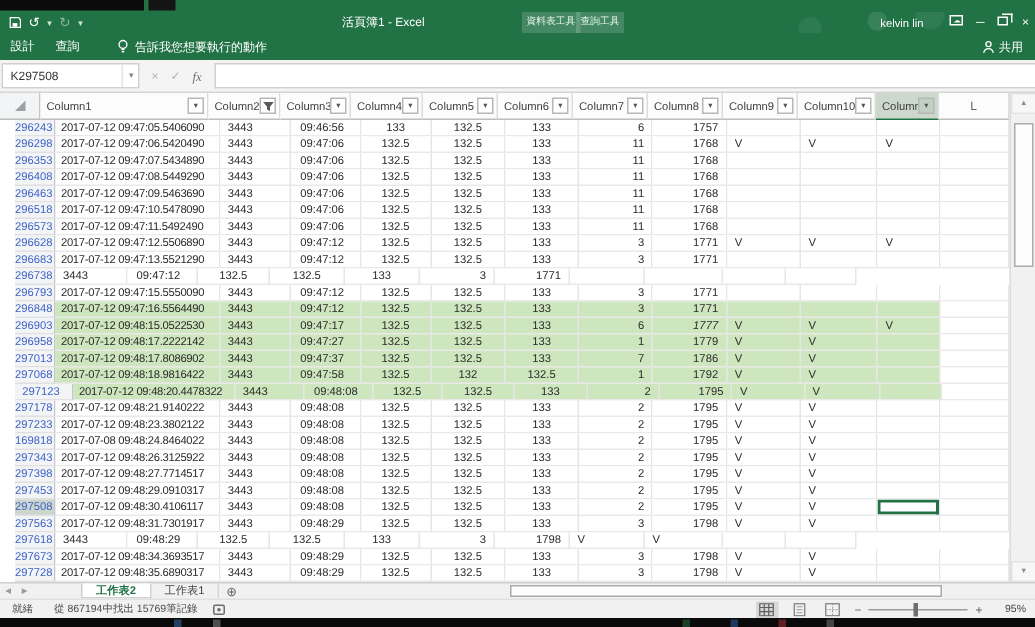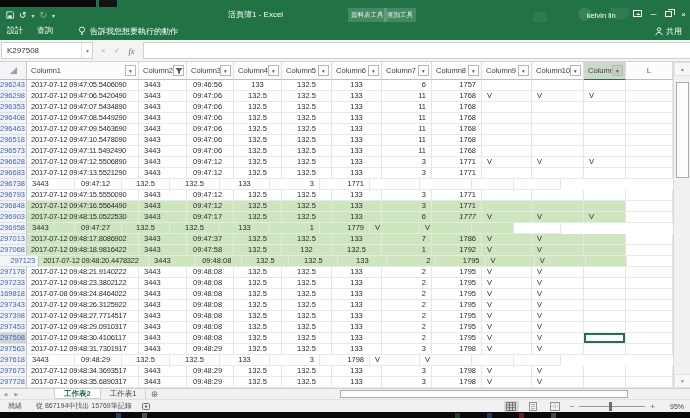--- a/index.html
+++ b/index.html
@@ -63,21 +63,21 @@
             display:flex; align-items:center; justify-content:center; }
   .tri { width:0; height:0; border-bottom:7px solid #9aa0a6; border-left:7px solid transparent; }
   .hcell { position:relative; height:18px; background:#fcfcfc; border-right:1px solid #dcdcdc; border-bottom:1px solid #bdbdbd;
            font-size:7.5px; color:#3e3e3e; display:flex; align-items:center; padding-left:4px; }
   .hcell.sel { background:#ccd8cc; border-bottom:1.5px solid #217346; }
   .hcell.letter { justify-content:center; padding-left:0; color:#666; font-size:8px; }
   .hbtn { position:absolute; right:2px; top:3px; width:11px; height:11px; background:#fff; border:1px solid #b7b7b7;
           display:flex; align-items:center; justify-content:center; font-size:5.5px; color:#555; }
   .hcell.sel .hbtn { background:#c2d0c2; }
   .rows { position:absolute; left:0; top:18px; width:673px; height:308px; overflow:hidden; }
-  .rw { display:flex; height:11px; }
+  .rw { display:flex; height:11px;margin-left:10px; }
   .cell { height:11px; font-size:7.5px; color:#2b2b2b; border-right:1px solid #e6e6e6; border-bottom:1px solid #e9e9e9;
           white-space:nowrap; overflow:hidden; line-height:10px; background:#fff; position:relative;}
   .cell.hl { background:#cde6bd; }
   .rh { background:#f3f4f6; color:#3f64c8; text-align:right; padding-right:3px;
         border-right:1px solid #c3c7cb; border-bottom:1px solid #e0e0e0; font-size:7.5px; }
   .rh.sel { background:#ccd6cc; }
   .a-l1 { text-align:left; padding-left:4px; letter-spacing:-0.2px;}
   .a-l2 { text-align:left; padding-left:5px; }
   .a-l3 { text-align:left; padding-left:6px; }
   .a-c  { text-align:center; }
@@ -429,20 +429,21 @@
           <div class="cell a-c hl" style="width: 50px;">133</div>
           <div class="cell a-r hl" style="width: 50px;">6</div>
           <div class="cell a-r hl" style="width: 50px; font-style: italic;">1777</div>
           <div class="cell a-l4 hl" style="width: 50px;">V</div>
           <div class="cell a-l4 hl" style="width: 52px;">V</div>
           <div class="cell a-l4 hl" style="width: 42px;">V</div>
           <div class="cell " style="width: 47px;"></div>
         </div>
         <div class="rw">
           <div class="cell rh" style="width: 27px;">296958</div>
+          <div class="cell a-l1 hl" style="width: 112px;">2017-07-12 09:48:17.2222142</div>
           <div class="cell a-l2 hl" style="width: 48px;">3443</div>
           <div class="cell a-l3 hl" style="width: 47px;">09:47:27</div>
           <div class="cell a-c hl" style="width: 48px;">132.5</div>
           <div class="cell a-c hl" style="width: 50px;">132.5</div>
           <div class="cell a-c hl" style="width: 50px;">133</div>
           <div class="cell a-r hl" style="width: 50px;">1</div>
           <div class="cell a-r hl" style="width: 50px;">1779</div>
           <div class="cell a-l4 hl" style="width: 50px;">V</div>
           <div class="cell a-l4 hl" style="width: 52px;">V</div>
           <div class="cell a-l4 hl" style="width: 42px;"></div>
@@ -472,21 +473,21 @@
           <div class="cell a-c hl" style="width: 50px;">132</div>
           <div class="cell a-c hl" style="width: 50px;">132.5</div>
           <div class="cell a-r hl" style="width: 50px;">1</div>
           <div class="cell a-r hl" style="width: 50px;">1792</div>
           <div class="cell a-l4 hl" style="width: 50px;">V</div>
           <div class="cell a-l4 hl" style="width: 52px;">V</div>
           <div class="cell a-l4 hl" style="width: 42px;"></div>
           <div class="cell " style="width: 47px;"></div>
         </div>
         <div class="rw">
-          <div class="cell rh" style="width: 40px;">297123</div>
+          <div class="cell rh" style="width: 40px; text-align: center;">297123</div>
           <div class="cell a-l1 hl" style="width: 112px;">2017-07-12 09:48:20.4478322</div>
           <div class="cell a-l2 hl" style="width: 48px;">3443</div>
           <div class="cell a-l3 hl" style="width: 47px;">09:48:08</div>
           <div class="cell a-c hl" style="width: 48px;">132.5</div>
           <div class="cell a-c hl" style="width: 50px;">132.5</div>
           <div class="cell a-c hl" style="width: 50px;">133</div>
           <div class="cell a-r hl" style="width: 50px;">2</div>
           <div class="cell a-r hl" style="width: 50px;">1795</div>
           <div class="cell a-l4 hl" style="width: 50px;">V</div>
           <div class="cell a-l4 hl" style="width: 52px;">V</div>

